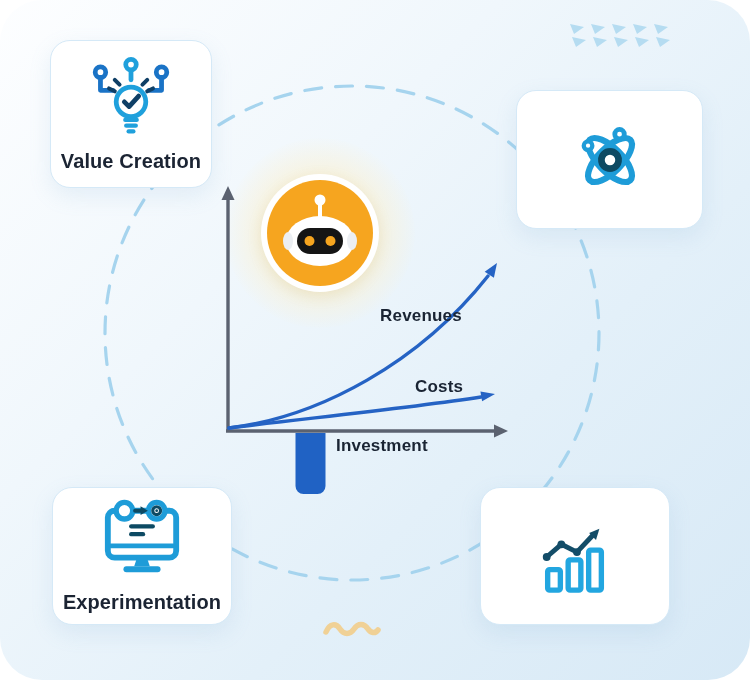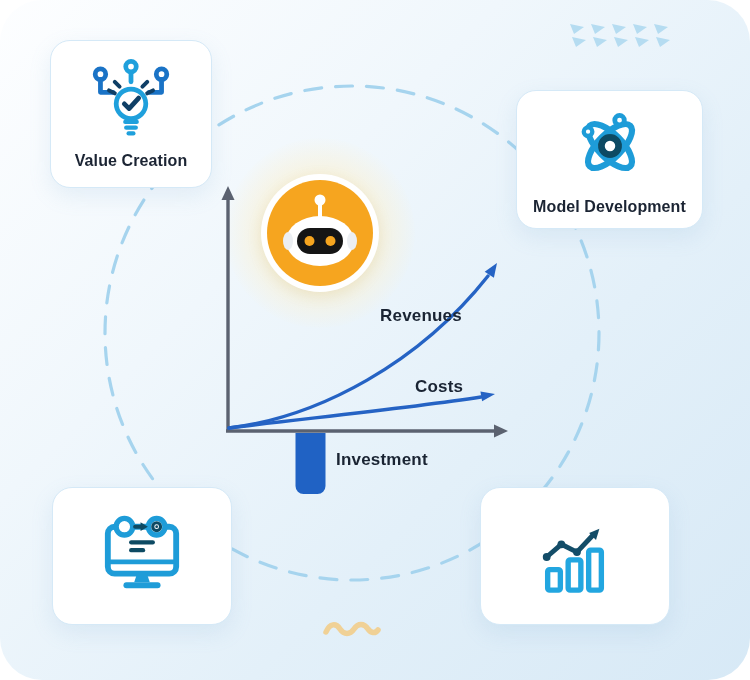--- a/index.html
+++ b/index.html
@@ -9,29 +9,29 @@
     border-radius:42px;
     background:linear-gradient(135deg,#fdfeff 0%,#f0f7fc 35%,#e3f0f9 65%,#d7e9f6 100%);
   }
   svg.overlay{position:absolute;left:0;top:0;pointer-events:none;}
   .card{
     position:absolute;background:#ffffff;border:1.5px solid #d5e9f7;border-radius:20px;
     box-shadow:0 8px 22px rgba(110,160,205,.14);
     display:flex;flex-direction:column;align-items:center;justify-content:center;gap:10px;
     z-index:6;
   }
-  .card-label{font-size:16px;font-weight:600;color:#1b2433;letter-spacing:.1px;white-space:nowrap;}
+  .card-label{font-size:20px;font-weight:600;color:#1b2433;letter-spacing:.1px;white-space:nowrap;}
   #card-value-creation{left:50px;top:40px;width:160px;height:146px;}
   #card-model-development{left:516px;top:90px;width:185px;height:137px;}
   #card-experimentation{left:52px;top:487px;width:178px;height:136px;}
   #card-increase-data-synergy{left:480px;top:487px;width:188px;height:136px;}
   .chart-label{position:absolute;font-size:17px;font-weight:600;color:#1a2433;z-index:5;letter-spacing:.2px;}
   #label-revenues{left:380px;top:285px;margin-top:21px;}
   #label-costs{left:415px;top:377px;}
-  #label-investment{left:336px;top:450px;}
+  #label-investment{left:336px;top:436px;}
   .robot-glow{
     position:absolute;left:225px;top:138px;width:190px;height:190px;border-radius:50%;z-index:3;
     background:radial-gradient(circle,rgba(252,238,200,.95) 0%,rgba(252,240,205,.55) 45%,rgba(252,242,210,0) 72%);
   }
   .robot-ring{
     position:absolute;left:261px;top:174px;width:118px;height:118px;border-radius:50%;
     background:#ffffff;z-index:4;box-shadow:0 4px 14px rgba(190,160,80,.18);
     display:flex;align-items:center;justify-content:center;
   }
   .robot-circle{width:106px;height:106px;border-radius:50%;background:#f6a51f;display:flex;align-items:center;justify-content:center;}
@@ -120,38 +120,38 @@
 <div class="card" id="card-model-development">
   <svg width="88" height="84" viewBox="0 0 90 88" fill="none">
     <g transform="translate(45,44)">
       <ellipse rx="30" ry="12.5" stroke="#1e9cd8" stroke-width="6.5" transform="rotate(45)"></ellipse>
       <ellipse rx="30" ry="12.5" stroke="#1e9cd8" stroke-width="6.5" transform="rotate(-45)"></ellipse>
       <circle r="9" stroke="#0d4a63" stroke-width="7" fill="#ffffff"></circle>
       <circle cx="-23" cy="-15" r="4.5" stroke="#1e9cd8" stroke-width="4.5" fill="#ffffff"></circle>
       <circle cx="10" cy="-27" r="5" stroke="#1e9cd8" stroke-width="5" fill="#ffffff"></circle>
     </g>
   </svg>
-  <div class="card-label">Model Development</div>
 </div>
 
 <div class="card" id="card-experimentation">
   <svg width="88" height="82" viewBox="0 0 90 84" fill="none" stroke-linecap="round" stroke-linejoin="round">
     <rect x="10" y="12" width="70" height="48" rx="7" stroke="#1e9cd8" stroke-width="6" fill="#ffffff"></rect>
     <line x1="13" y1="48" x2="77" y2="48" stroke="#1e9cd8" stroke-width="5"></line>
     <circle cx="27" cy="12" r="8.5" fill="#ffffff" stroke="#1e9cd8" stroke-width="5.5"></circle>
     <circle cx="60" cy="12" r="8.5" fill="#ffffff" stroke="#1e9cd8" stroke-width="5.5"></circle>
     <circle cx="60" cy="12" r="4" stroke="#0d4a63" stroke-width="3.2"></circle>
     <circle cx="60" cy="12" r="1.4" fill="#0d4a63"></circle>
     <line x1="38" y1="12" x2="44" y2="12" stroke="#0d4a63" stroke-width="4.2"></line>
     <polygon points="51,12 43.5,7.5 43.5,16.5" fill="#0d4a63"></polygon>
     <line x1="34" y1="28" x2="56" y2="28" stroke="#0d4a63" stroke-width="4.5"></line>
     <line x1="34" y1="36" x2="46" y2="36" stroke="#0d4a63" stroke-width="4.5"></line>
     <path d="M40 60 L37 69 H53 L50 60 Z" fill="#1e9cd8"></path>
     <line x1="29" y1="72" x2="61" y2="72" stroke="#1e9cd8" stroke-width="6"></line>
   </svg>
+  <div class="card-label">Experimentation</div>
 </div>
 
 <div class="card" id="card-increase-data-synergy">
   <svg width="88" height="82" viewBox="0 0 90 84" fill="none" stroke-linecap="round" stroke-linejoin="round">
     <rect x="17" y="56" width="13" height="21" rx="2" stroke="#22a6e0" stroke-width="5.5"></rect>
     <rect x="38" y="46" width="13" height="31" rx="2" stroke="#22a6e0" stroke-width="5.5"></rect>
     <rect x="59" y="36" width="13" height="41" rx="2" stroke="#22a6e0" stroke-width="5.5"></rect>
     <polyline points="16,43 31,30 47,38 63,21" stroke="#134d68" stroke-width="5"></polyline>
     <circle cx="16" cy="43" r="4" fill="#134d68"></circle>
     <circle cx="31" cy="30" r="4" fill="#134d68"></circle>

